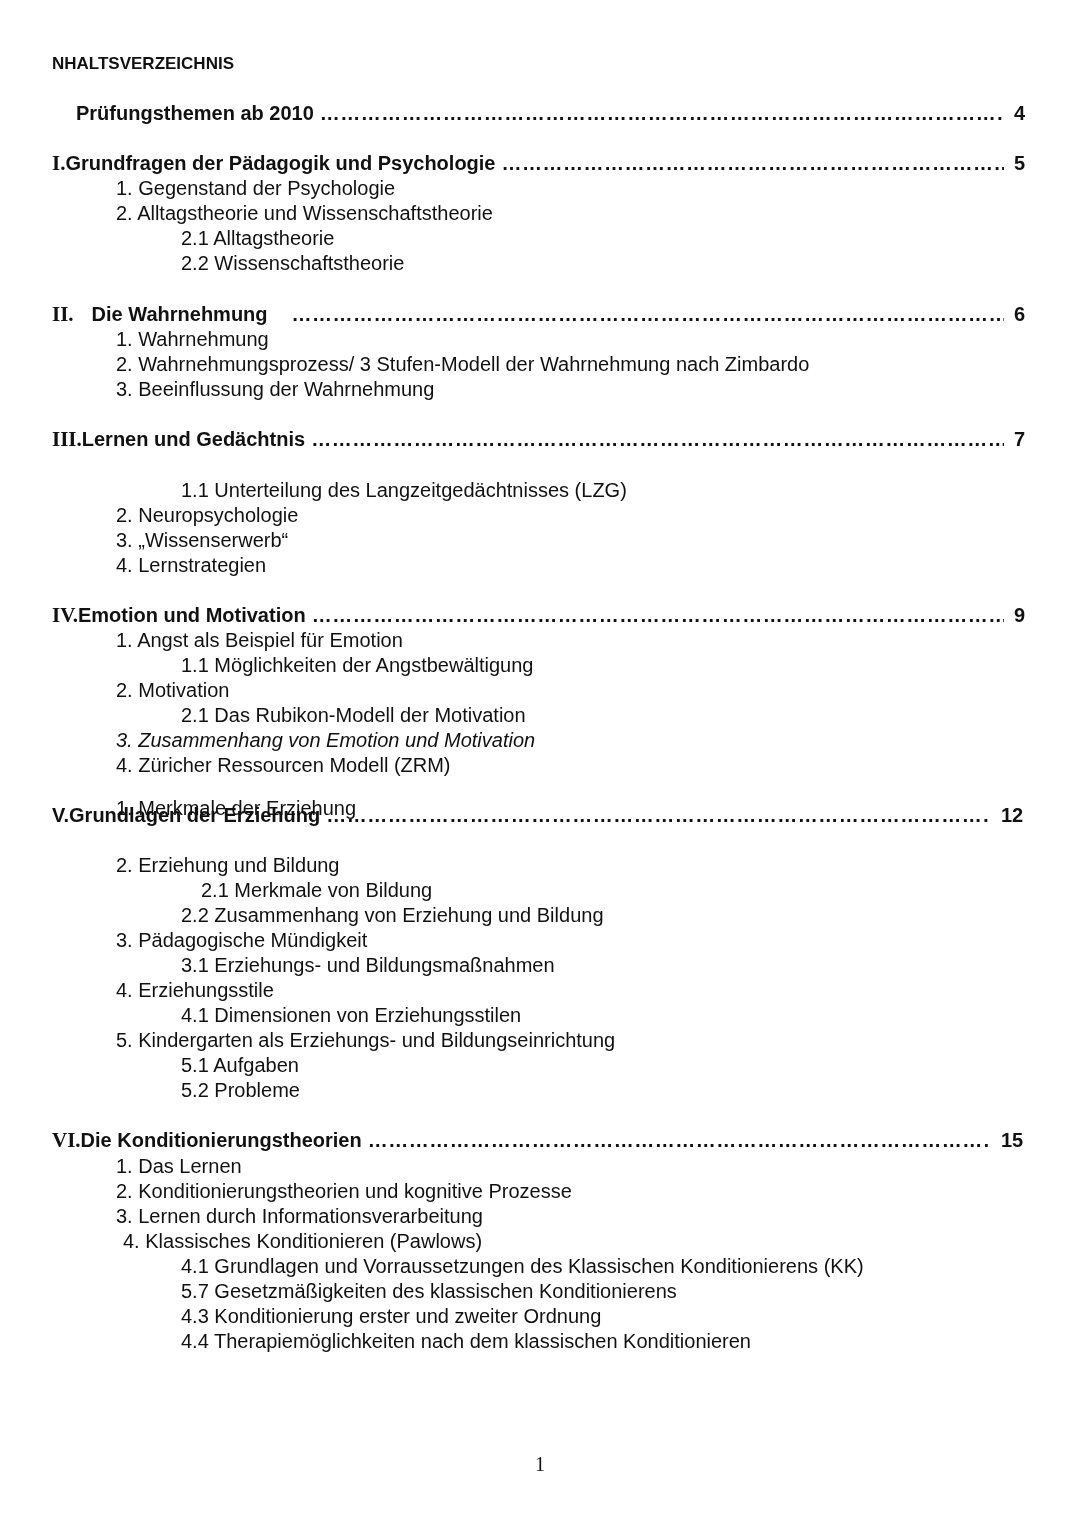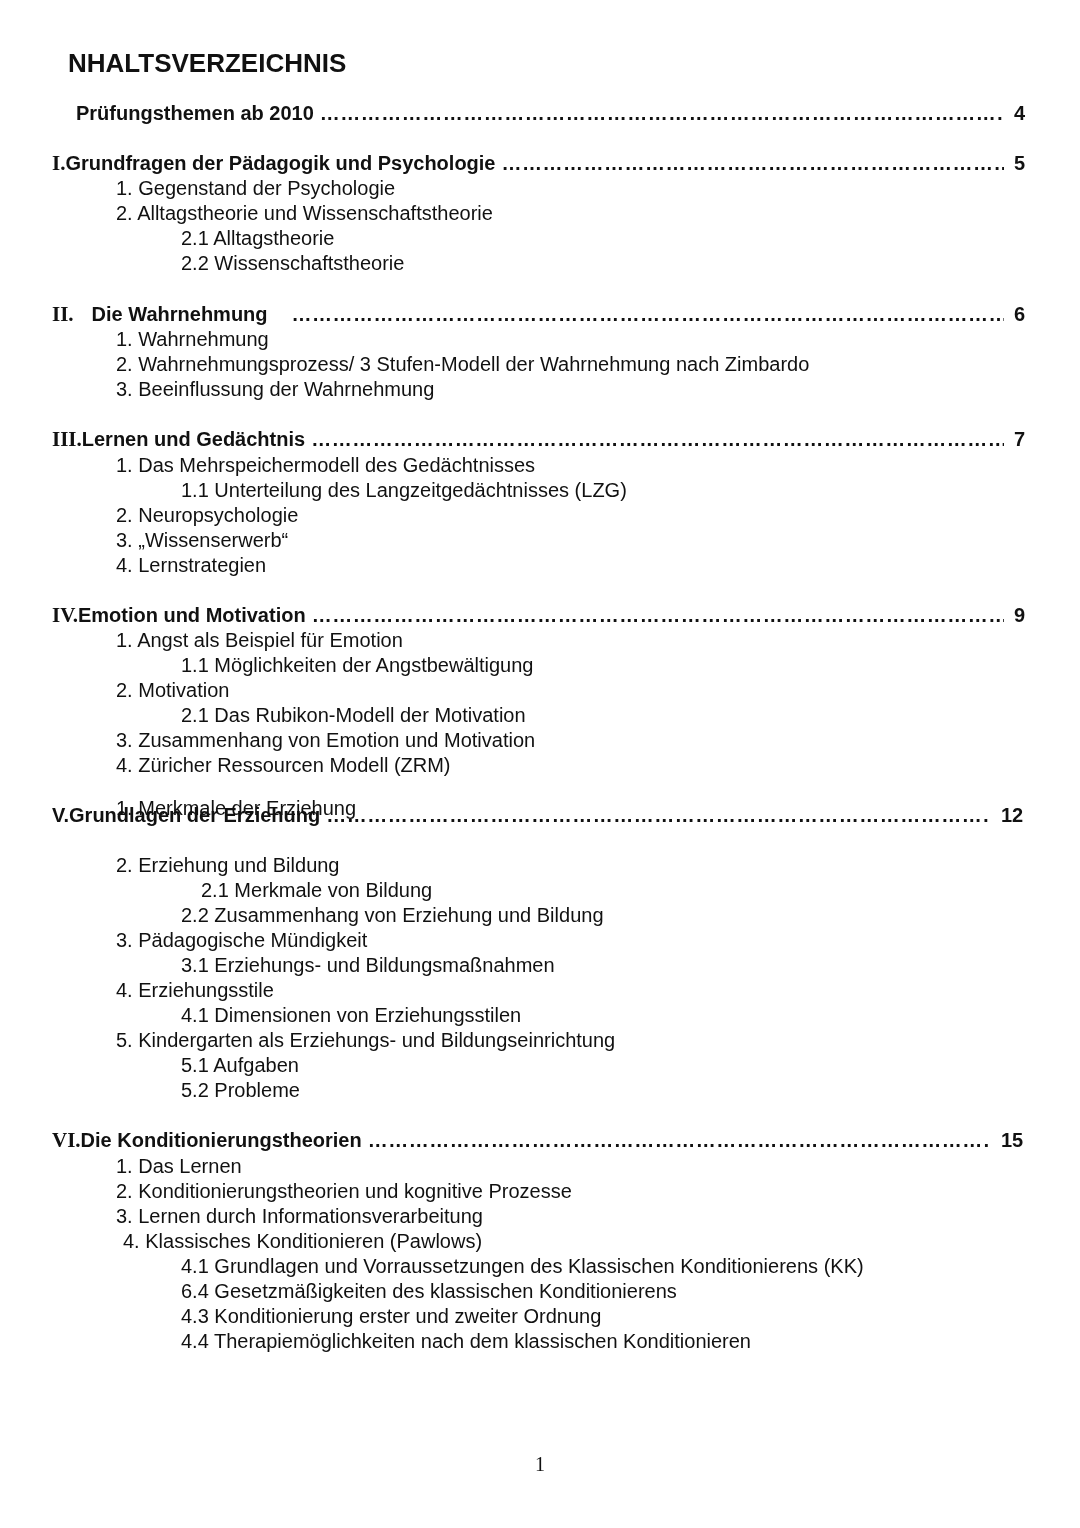--- a/index.html
+++ b/index.html
@@ -16,23 +16,23 @@
       color: #111111;
     }
     .page {
       position: absolute;
       left: 0; top: 0;
       width: 1080px;
       height: 1528px;
     }
     .doc-title {
       position: absolute;
-      left: 68px;
+      left: 52px;
       top: 51px;
-      font-size: 26px;
+      font-size: 17px;
       font-weight: bold;
       line-height: 25px;
       letter-spacing: 0px;
     }
     .toc-row {
       position: absolute;
       left: 0;
       width: 1080px;
       height: 25px;
       line-height: 25px;
@@ -149,23 +149,20 @@
     </div>
 
   <div class="toc-row heading-row" style="top:427px;">
     <div class="heading-line" style="left:52px; width:952px;align-items:flex-end;">
       <span class="numeral">III.</span>
       <span class="heading-text"> Lernen und Gedächtnis </span>
       <span class="leader">……………………………………………………………………………………………………………………………………………………</span>
     </div>
     <span class="page-num" style="left:1014px;">7</span>
   </div>
-  <div class="toc-row item-row" style="top:453px;">
-      <span class="lvl1">1. Das Mehrspeichermodell des Gedächtnisses</span>
-    </div>
   <div class="toc-row item-row" style="top:478px;">
       <span class="lvl2">1.1 Unterteilung des Langzeitgedächtnisses (LZG)</span>
     </div>
   <div class="toc-row item-row" style="top:503px;">
       <span class="lvl1">2. Neuropsychologie</span>
     </div>
   <div class="toc-row item-row" style="top:528px;">
       <span class="lvl1">3. „Wissenserwerb“</span>
     </div>
   <div class="toc-row item-row" style="top:553px;">
@@ -185,21 +182,21 @@
     </div>
   <div class="toc-row item-row" style="top:653px;">
       <span class="lvl2">1.1 Möglichkeiten der Angstbewältigung</span>
     </div>
   <div class="toc-row item-row" style="top:678px;">
       <span class="lvl1">2. Motivation</span>
     </div>
   <div class="toc-row item-row" style="top:703px;">
       <span class="lvl2">2.1 Das Rubikon-Modell der Motivation</span>
     </div>
-  <div class="toc-row item-row" style="top:728px;">
+  <div class="toc-row item-row" style="top:728px;font-style:italic;">
       <span class="lvl1">3. Zusammenhang von Emotion und Motivation</span>
     </div>
   <div class="toc-row item-row" style="top:753px;">
       <span class="lvl1">4. Züricher Ressourcen Modell (ZRM)</span>
     </div>
 
   <div class="toc-row heading-row" style="top:803px;">
     <div class="heading-line" style="left:52px; width:938px;">
       <span class="numeral sans">V.</span>
       <span class="heading-text"> Grundlagen der Erziehung </span>
@@ -258,21 +255,21 @@
   <div class="toc-row item-row" style="top:1204px;padding-left:44px;">
       <span class="lvl1">3. Lernen durch Informationsverarbeitung</span>
     </div>
   <div class="toc-row item-row" style="top:1229px;margin-left:7px;">
       <span class="lvl1">4. Klassisches Konditionieren (Pawlows)</span>
     </div>
   <div class="toc-row item-row" style="top:1254px;">
       <span class="lvl2">4.1 Grundlagen und Vorraussetzungen des Klassischen Konditionierens (KK)</span>
     </div>
   <div class="toc-row item-row" style="top:1279px;">
-      <span class="lvl2">6.4 Gesetzmäßigkeiten des klassischen Konditionierens</span>
+      <span class="lvl2">5.7 Gesetzmäßigkeiten des klassischen Konditionierens</span>
     </div>
   <div class="toc-row item-row" style="top:1304px;">
       <span class="lvl2">4.3 Konditionierung erster und zweiter Ordnung</span>
     </div>
   <div class="toc-row item-row" style="top:1329px;">
       <span class="lvl2">4.4 Therapiemöglichkeiten nach dem klassischen Konditionieren</span>
     </div>
 
   <div class="footer-page">1</div>
 </div>

